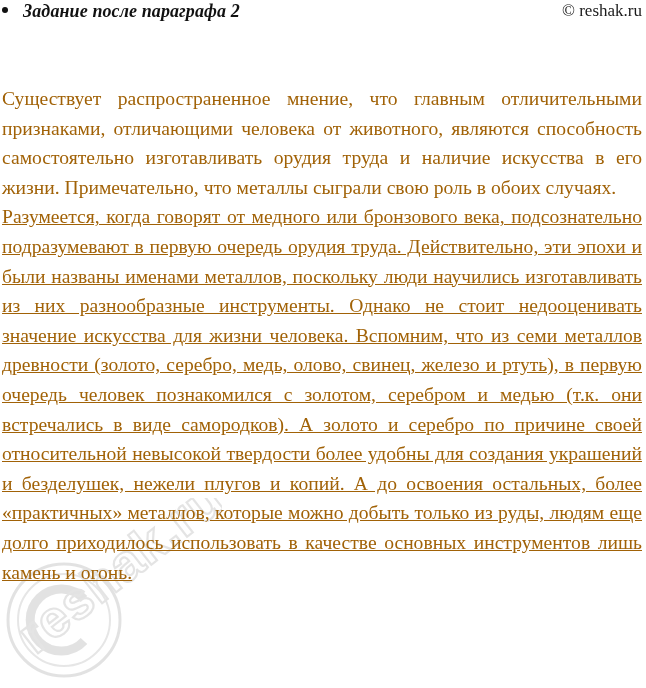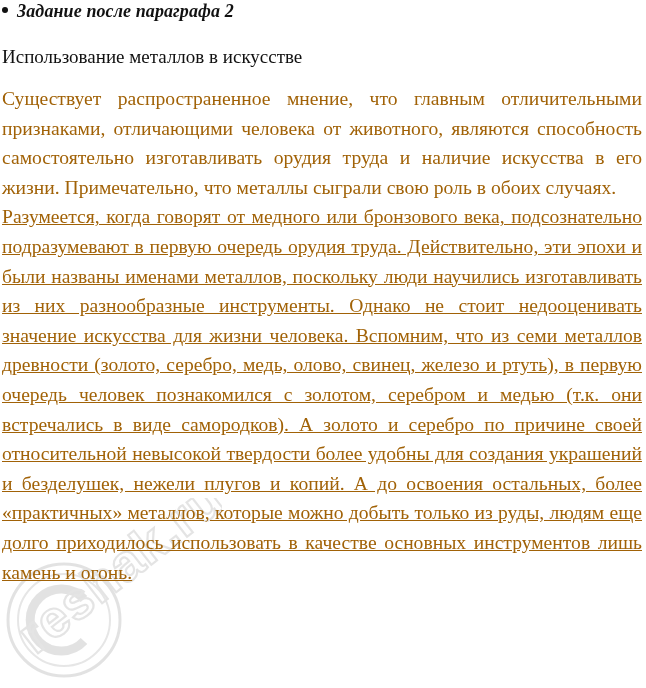--- a/index.html
+++ b/index.html
@@ -46,21 +46,21 @@
     width: 646px;
     height: 26px;
     display: flex;
     align-items: flex-start;
     justify-content: space-between;
     z-index: 2;
   }
   .doc-title {
     display: flex;
     align-items: baseline;
-    gap: 9px;
+    gap: 15px;
     padding-left: 2px;
   }
   .bullet-icon {
     display: inline-block;
     width: 6px;
     height: 6px;
     border-radius: 50%;
     background: #111111;
     position: relative;
     top: -4px;
@@ -135,22 +135,22 @@
         <text x="18" y="96" font-family="'Liberation Sans','DejaVu Sans',sans-serif" font-size="52" font-weight="bold" fill="none" stroke="#cfcfcf" stroke-width="2.2" letter-spacing="1">reshak.ru</text>
       </g>
     </svg>
   </div>
 
   <div class="header-row">
     <div class="doc-title">
       <span class="bullet-icon"></span>
       <span class="doc-title-text">Задание после параграфа 2</span>
     </div>
+    <div class="copyright">© reshak.ru</div>
   </div>
 
-  <div class="subtitle">Использование металлов в искусстве</div>
 
   <div class="body-text">
     <p class="para">Существует распространенное мнение, что главным отличительными признаками, отличающими человека от животного, являются способность самостоятельно изготавливать орудия труда и наличие искусства в его жизни. Примечательно, что металлы сыграли свою роль в обоих случаях.</p>
     <p class="para last-justify">Разумеется, когда говорят от медного или бронзового века, подсознательно подразумевают в первую очередь орудия труда. Действительно, эти эпохи и были названы именами металлов, поскольку люди научились изготавливать из них разнообразные инструменты. Однако не стоит недооценивать значение искусства для жизни человека. Вспомним, что из семи металлов древности (золото, серебро, медь, олово, свинец, железо и ртуть), в первую очередь человек познакомился с золотом, серебром и медью (т.к. они встречались в виде самородков). А золото и серебро по причине своей относительной невысокой твердости более удобны для создания украшений и безделушек, нежели плугов и копий. А до освоения остальных, более «практичных» металлов, которые можно добыть только из руды, людям еще долго приходилось использовать в качестве основных инструментов лишь камень и огонь.</p>
   </div>
 
 </div>
 
 </body></html>

